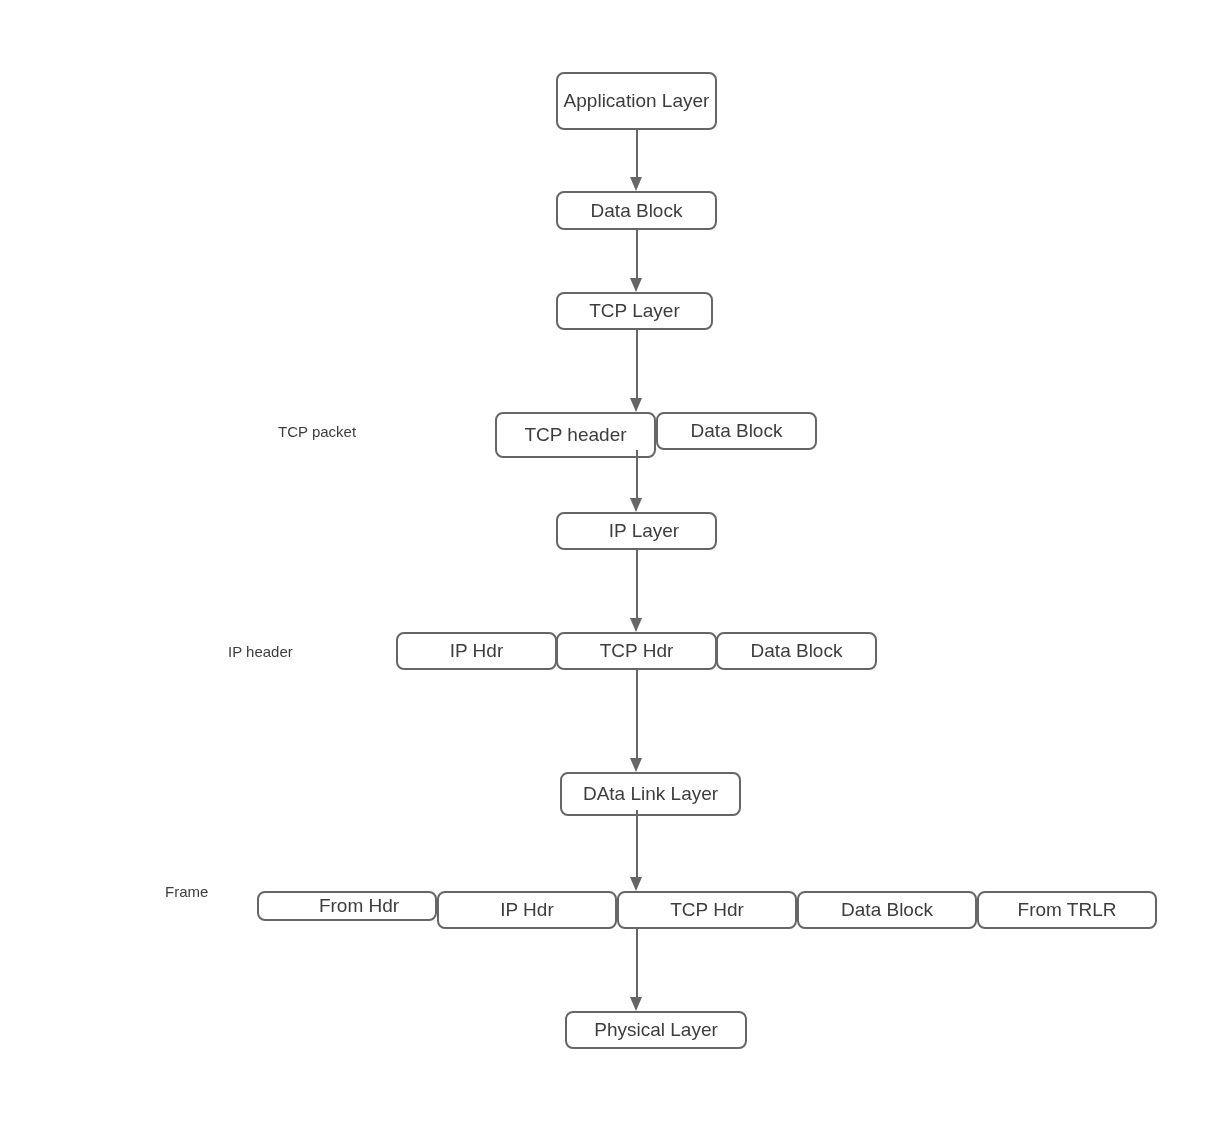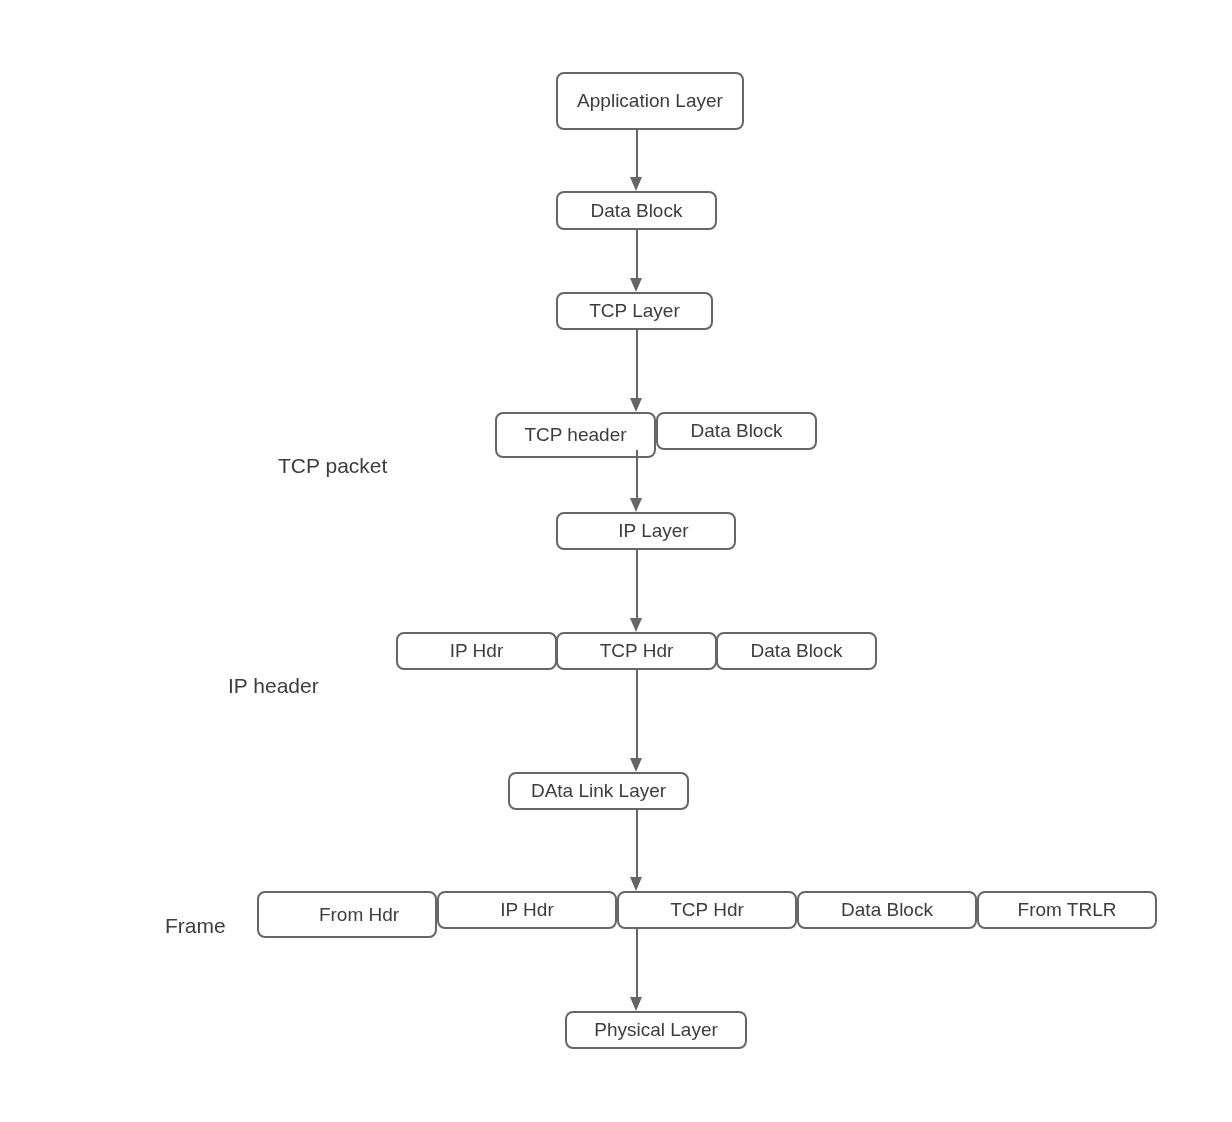--- a/index.html
+++ b/index.html
@@ -33,24 +33,23 @@
     font-size: 19px;
     line-height: 1.35;
     color: var(--text-color);
     text-align: center;
     padding: 0 4px;
   }
   .row-label {
     position: absolute;
     display: flex;
     align-items: center;
-    font-size: 21px;
+    font-size: 15px;
     color: var(--text-color);
     white-space: nowrap;
-    margin-top: 35px;
   }
   .arrow {
     position: absolute;
     width: 13px;
   }
   .arrow .arrow-line {
     position: absolute;
     left: 5.5px;
     top: 0;
     bottom: 12px;
@@ -66,41 +65,41 @@
     border-left: 6.5px solid transparent;
     border-right: 6.5px solid transparent;
     border-top: 14px solid var(--arrow-color);
   }
 </style>
 </head>
 <body>
 
 <div class="canvas">
 
-  <div class="node" style="left:556px; top:72px; width:188px; height:58px;">Application Layer</div>
+  <div class="node" style="left:556px; top:72px; width:161px; height:58px;">Application Layer</div>
 
   <div class="node" style="left:556px; top:191px; width:161px; height:39px;">Data Block</div>
 
   <div class="node" style="left:556px; top:292px; width:157px; height:38px;">TCP Layer</div>
 
   <div class="row-label" style="left:278px; top:412px; height:38px;">TCP packet</div>
   <div class="node" style="left:495px; top:412px; width:161px; height:46px;">TCP header</div>
   <div class="node" style="left:656px; top:412px; width:161px; height:38px;">Data Block</div>
 
-  <div class="node" style="left:556px; top:512px; width:180px; height:38px;padding-left:19px;">IP Layer</div>
+  <div class="node" style="left:556px; top:512px; width:161px; height:38px;padding-left:19px;">IP Layer</div>
 
   <div class="row-label" style="left:228px; top:632px; height:38px;">IP header</div>
   <div class="node" style="left:396px; top:632px; width:161px; height:38px;">IP Hdr</div>
   <div class="node" style="left:556px; top:632px; width:161px; height:38px;">TCP Hdr</div>
   <div class="node" style="left:716px; top:632px; width:161px; height:38px;">Data Block</div>
 
-  <div class="node" style="left:508px; top:772px; width:181px; height:38px;">DAta Link Layer</div>
+  <div class="node" style="left:560px; top:772px; width:181px; height:44px;">DAta Link Layer</div>
 
   <div class="row-label" style="left:165px; top:872px; height:38px;">Frame</div>
-  <div class="node" style="left:257px; top:891px; width:180px; height:47px;padding-left:28px;">From Hdr</div>
+  <div class="node" style="left:257px; top:891px; width:180px; height:30px;padding-left:28px;">From Hdr</div>
   <div class="node" style="left:437px; top:891px; width:180px; height:38px;">IP Hdr</div>
   <div class="node" style="left:617px; top:891px; width:180px; height:38px;">TCP Hdr</div>
   <div class="node" style="left:797px; top:891px; width:180px; height:38px;">Data Block</div>
   <div class="node" style="left:565px; top:1011px; width:182px; height:38px;">Physical Layer</div>
 
   <div class="node" style="left:977px; top:891px; width:180px; height:38px;">From TRLR</div>
 
   <div class="arrow" style="left:630px; top:130px; height:61px;">
     <div class="arrow-line"></div>
     <div class="arrow-head"></div>

